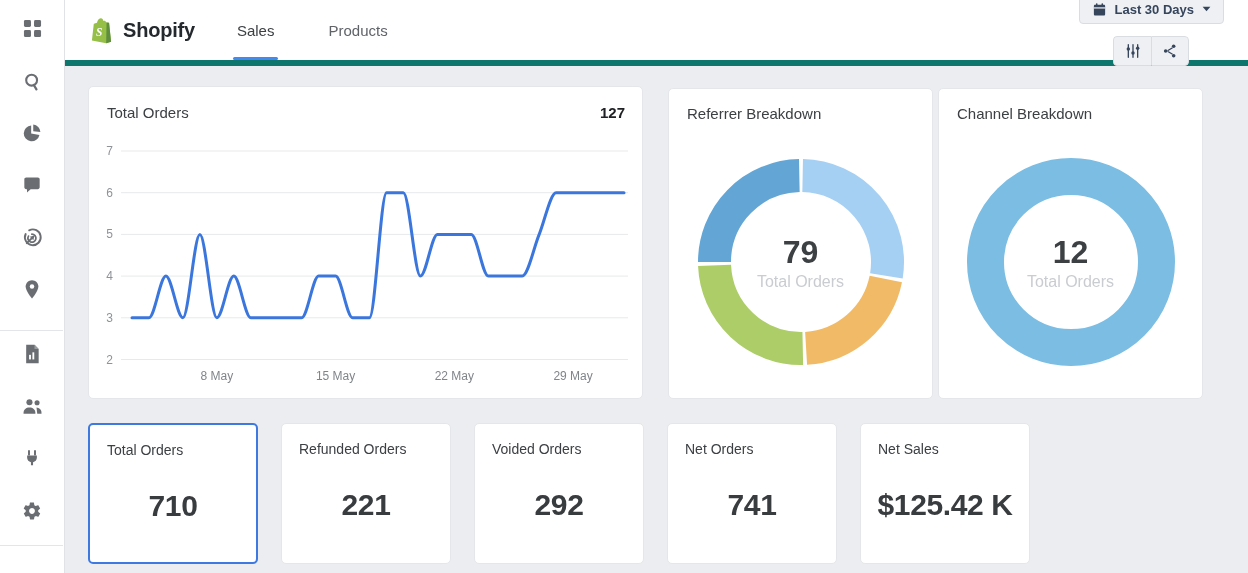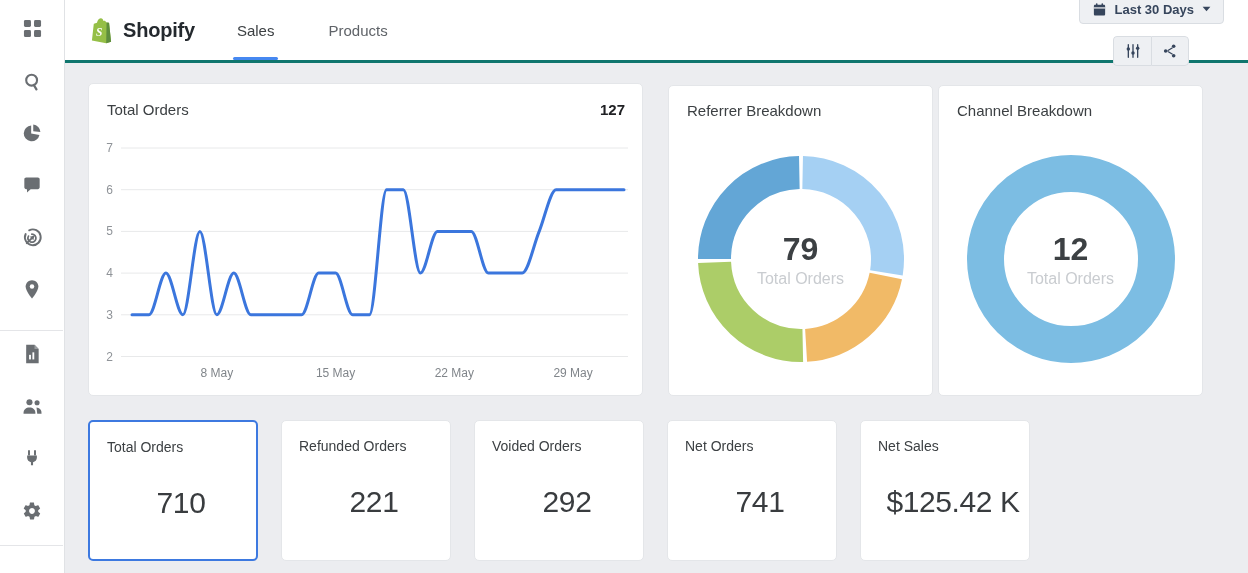--- a/index.html
+++ b/index.html
@@ -29,21 +29,21 @@
        display:flex;align-items:center;color:#36455c;font-size:13px;font-weight:600;
        box-sizing:border-box;cursor:pointer;}
   #date-btn{padding:0 12px;gap:8px;}
   .icon-group{display:flex;overflow:hidden;border-radius:4px;}
   .icon-btn{width:38px;justify-content:center;border-radius:0;}
   .icon-btn:first-child{border-radius:4px 0 0 4px;border-right:none;}
   .icon-btn:last-child{border-radius:0 4px 4px 0;border-left:1px solid #d9dde2;}
 
   
   .main{position:absolute;left:64px;top:60px;width:1184px;height:513px;background:#ecedf0;
-        border-top:3px solid #0f766e;box-sizing:border-box;}
+        border-top:6px solid #0f766e;box-sizing:border-box;}
   .card{position:absolute;background:#fff;border:1px solid #e4e6e9;border-radius:5px;
         box-sizing:border-box;}
   #chart-card{left:24px;top:20px;width:555px;height:313px;}
   #referrer-card{left:604px;top:22px;width:265px;height:311px;}
   #channel-card{left:874px;top:22px;width:265px;height:311px;}
   .chart-head{position:absolute;top:17px;left:18px;right:17px;display:flex;
               justify-content:space-between;align-items:center;}
   .card-title{font-size:15px;color:#3c4043;}
   .chart-total{font-size:15px;font-weight:700;color:#202124;}
   #line-chart{position:absolute;left:0;top:36px;}
@@ -51,21 +51,21 @@
   .donut-svg{position:absolute;left:0;top:0;}
   .donut-center{position:absolute;top:146px;left:0;width:100%;text-align:center;pointer-events:none;}
   .donut-num{font-size:32px;font-weight:700;color:#3c4043;line-height:34px;}
   .donut-sub{font-size:16px;color:#c9ccd0;margin-top:4px;}
 
   
   .stat-card{top:357px;width:170px;height:141px;cursor:pointer;}
   .stat-card.selected{border:2px solid #3d79e0;}
   .stat-label{position:absolute;top:17px;left:17px;font-size:14px;color:#3c4043;}
   .stat-value{position:absolute;top:64px;left:0;width:100%;text-align:center;font-size:30px;
-              font-weight:400;color:#393c3f;letter-spacing:-0.4px;white-space:nowrap;margin-left:8px;}
+              font-weight:700;color:#393c3f;letter-spacing:-0.4px;white-space:nowrap;}
 </style>
 </head>
 <body>
 
 <div class="sidebar">
   <div class="side-icon" style="top:17px">
     <svg width="19" height="19" viewBox="0 0 20 20">
         <g fill="#6a6e72">
       <rect x="1" y="1" width="7.4" height="7.4" rx="1.5"></rect>
           <rect x="11.6" y="1" width="7.4" height="7.4" rx="1.5"></rect>

